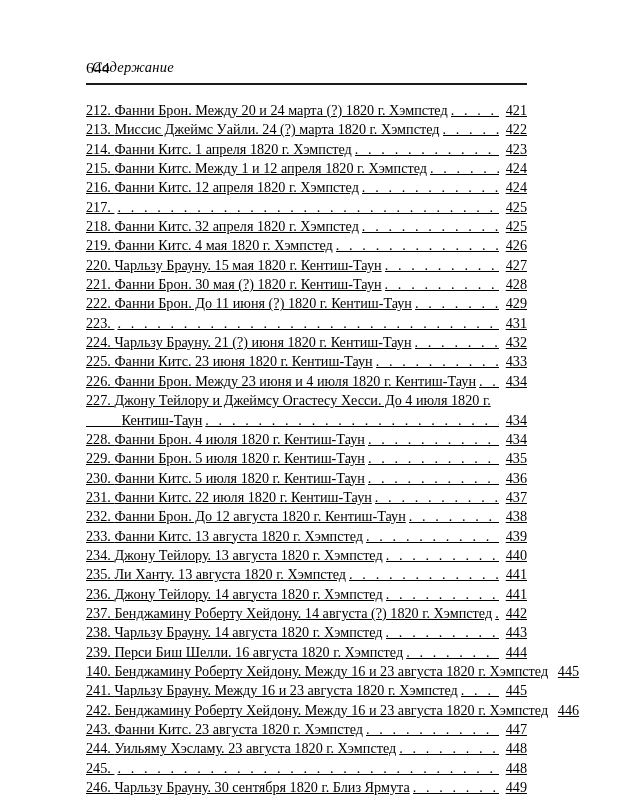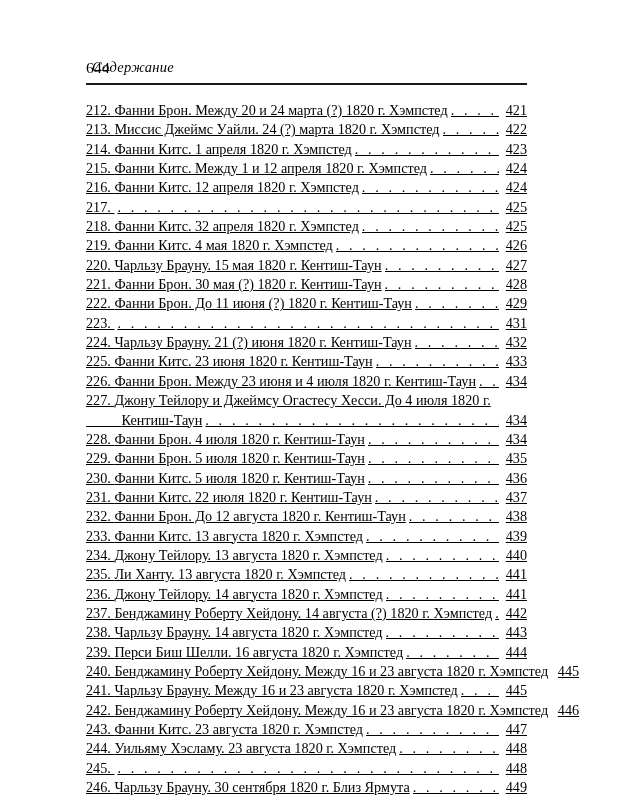--- a/index.html
+++ b/index.html
@@ -347,21 +347,21 @@
       <div class="toc-entry">
         <div class="entry-line">
           <span class="num">239. </span>
           <span class="title">Перси Биш Шелли. 16 августа 1820 г. Хэмпстед</span>
           <span class="leader">. . . . . . . . . . . . . . . . . . . . . . . . . . . . . . . . . . . . . . . . . . . . . . . . . . . . . . . . . . . . . . . . . . . . . . . . . . . . . . . . . . . . . . . . . . </span>
           <span class="pageno">444</span>
         </div>
       </div>
       <div class="toc-entry">
         <div class="entry-line">
-          <span class="num">240. </span>
+          <span class="num">140. </span>
           <span class="title">Бенджамину Роберту Хейдону. Между 16 и 23 августа 1820 г. Хэмпстед</span>
           <span class="leader none"></span>
           <span class="pageno">445</span>
         </div>
       </div>
       <div class="toc-entry">
         <div class="entry-line">
           <span class="num">241. </span>
           <span class="title">Чарльзу Брауну. Между 16 и 23 августа 1820 г. Хэмпстед</span>
           <span class="leader">. . . . . . . . . . . . . . . . . . . . . . . . . . . . . . . . . . . . . . . . . . . . . . . . . . . . . . . . . . . . . . . . . . . . . . . . . . . . . . . . . . . . . . . . . . </span>

